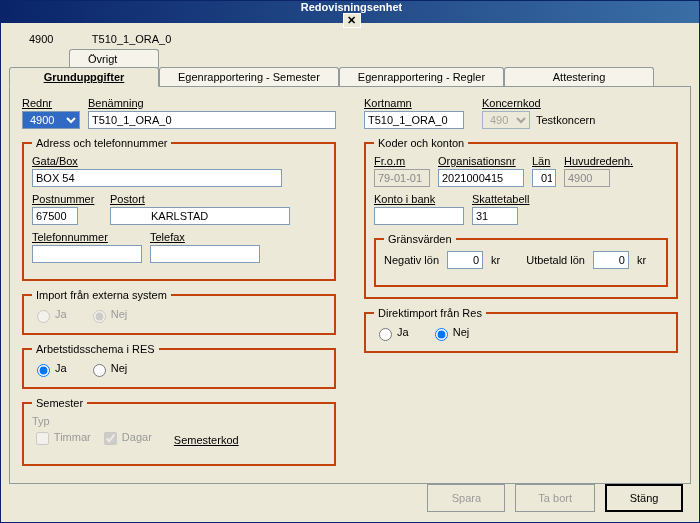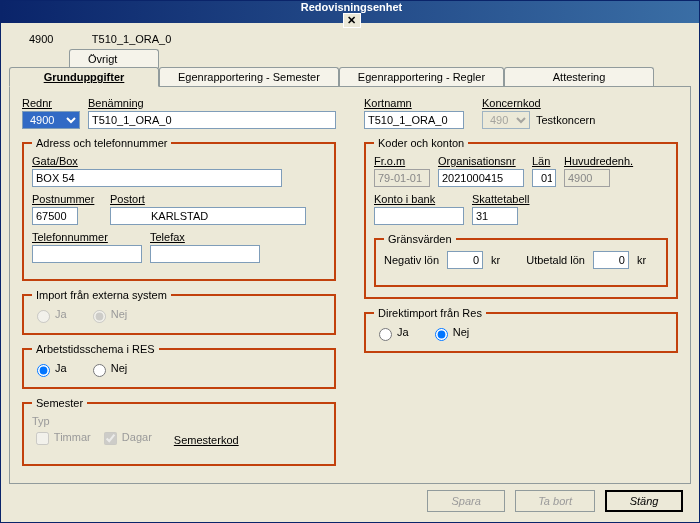--- a/index.html
+++ b/index.html
@@ -26,21 +26,21 @@
   input[type=text], select { border: 1px solid #7f9db9; background: #fff; height: 18px; padding: 1px 3px; font-size: 11px; }
   input[readonly], input.ro { background: #ece9d8; color: #888; border: 1px solid #a0a0a0; }
   select.ro { background: #ece9d8; color: #888; }
   fieldset { border: 2px solid #c2410c; margin: 8px 0 0 0; padding: 6px 8px 10px 8px; }
   legend { padding: 0 4px; }
   .row { display: flex; gap: 8px; align-items: flex-end; margin-bottom: 6px; flex-wrap: wrap;}
   .fieldblock { display: flex; flex-direction: column; }
   .radio-row label { margin-right: 18px; }
   .disabled-text { color: #9a9a9a; }
   .footer { position: absolute; bottom: 10px; right: 16px; display: flex; gap: 10px; }
-  .btn { min-width: 78px; height: 22px; border: 1px solid #919b9c; background: #ece9d8; cursor: pointer; padding: 0 22px; font-style: italic; }
+  .btn { min-width: 78px; height: 28px; border: 1px solid #919b9c; background: #ece9d8; cursor: pointer; padding: 0 22px; }
   .btn.disabled { color: #9a9a9a; cursor: default; }
   .btn.default { border: 2px solid #000; font-weight: normal;}
   .chk { margin-right: 2px; vertical-align: middle;}
 </style>
 </head>
 <body>
 
 <div class="window">
   <div class="titlebar">
     <span>Redovisningsenhet</span>
@@ -89,21 +89,21 @@
                 <span class="lbl">Gata/Box</span>
                 <input type="text" style="width: 250px;" value="BOX 54">
               </div>
               <div class="row">
                 <div class="fieldblock" style="width:70px">
                   <span class="lbl">Postnummer</span>
                   <input type="text" style="width: 46px;" value="67500">
                 </div>
                 <div class="fieldblock" style="flex:1">
                   <span class="lbl">Postort</span>
-                  <input type="text" style="width: 196px; padding-left: 40px;" value="KARLSTAD">
+                  <input type="text" style="width: 180px; padding-left: 40px;" value="KARLSTAD">
                 </div>
               </div>
               <div class="row" style="margin-top:6px">
                 <div class="fieldblock">
                   <span class="lbl">Telefonnummer</span>
                   <input type="text" style="width: 110px;" value="">
                 </div>
                 <div class="fieldblock">
                   <span class="lbl">Telefax</span>
                   <input type="text" style="width: 110px;" value="">

